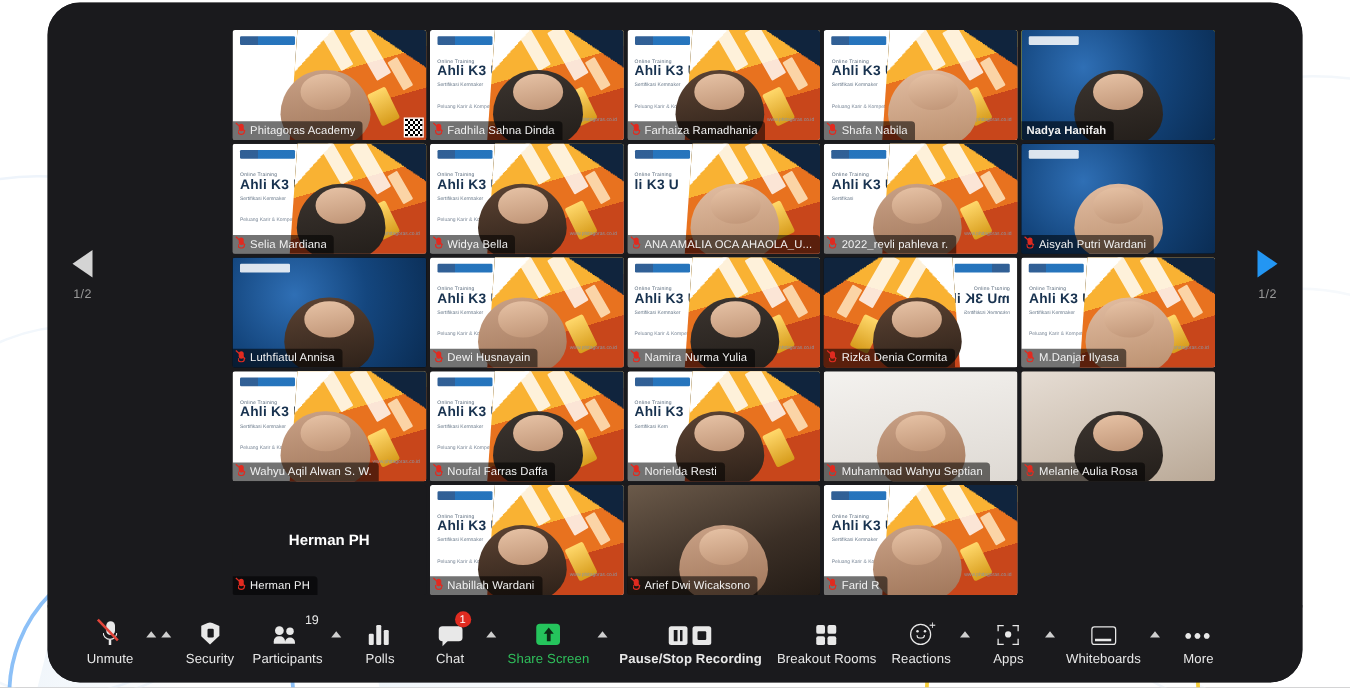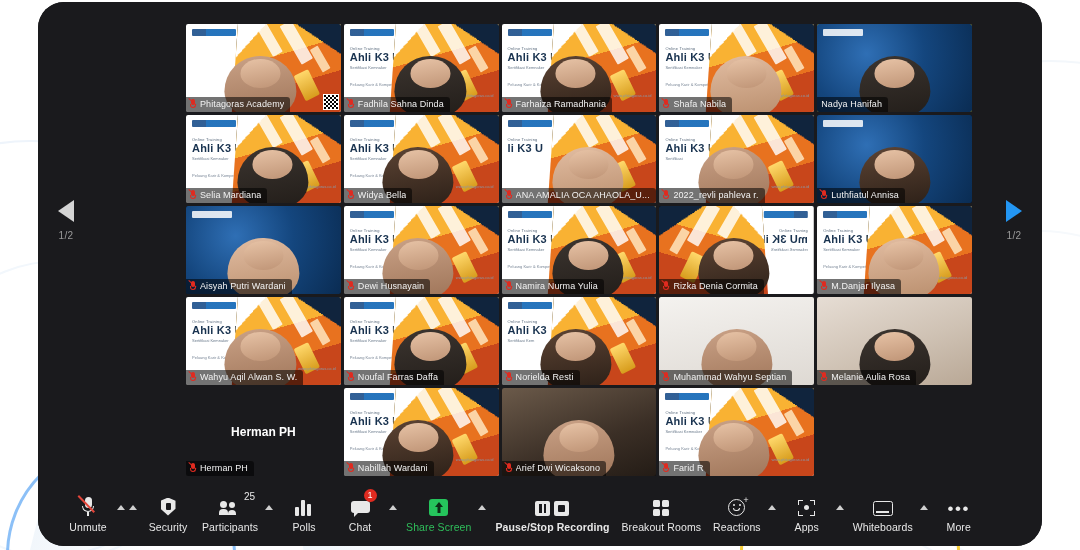--- a/index.html
+++ b/index.html
@@ -112,21 +112,21 @@
     grid-template-columns: repeat(5, 1fr);
     grid-template-rows: repeat(5, 1fr);
     gap: 3px;
   }
   .tile {
     position: relative;
     background: #000;
     overflow: hidden;
     border-radius: 2px;
   }
-  .tile.active-speaker { outline: 2px solid #ffd400; outline-offset: -2px; }
+  .tile.active-speaker { outline: 2px solid #ffd400; outline-offset: -2px; font-weight: bold; }
   .tile.empty { background: #1a1a1d; }
 
   
   .slide {
     position: absolute; inset: 0;
     background: #ffffff;
   }
   .slide .sl-logo {
     position: absolute; left: 6px; top: 5px;
     width: 44px; height: 7px;
@@ -627,47 +627,47 @@
                 <i class="cap"></i>
                 <i class="arc"></i>
                 <i class="sl"></i>
               </span>
               <span class="nm">2022_revli pahleva r.</span>
             </div>
           </div>
           <div class="tile">
             <div class="cam cam-blue"></div>
             <div class="sl-logo" style="position: absolute; left: 6px; top: 5px; width: 40px; height: 7px; background: rgb(255, 255, 255); opacity: 0.85; border-radius: 1px;"></div>
+            <div class="sl-badge"></div>
+            <div class="person light">
+              <span class="person-head"></span>
+            </div>
+            <div class="name-badge">
+              <span class="mic">
+                <i class="cap"></i>
+                <i class="arc"></i>
+                <i class="sl"></i>
+              </span>
+              <span class="nm">Aisyah Putri Wardani</span>
+            </div>
+          </div>
+          <div class="tile">
+            <div class="cam cam-blue"></div>
+            <div class="sl-logo" style="position: absolute; left: 6px; top: 5px; width: 40px; height: 7px; background: rgb(255, 255, 255); opacity: 0.85; border-radius: 1px;"></div>
             <div class="sl-badge">Lebih Dekat Lebih Baik Phitagoras</div>
             <div class="person dark">
               <span class="person-head"></span>
             </div>
             <div class="name-badge">
               <span class="mic">
                 <i class="cap"></i>
                 <i class="arc"></i>
                 <i class="sl"></i>
               </span>
               <span class="nm">Luthfiatul Annisa</span>
-            </div>
-          </div>
-          <div class="tile">
-            <div class="cam cam-blue"></div>
-            <div class="sl-logo" style="position: absolute; left: 6px; top: 5px; width: 40px; height: 7px; background: rgb(255, 255, 255); opacity: 0.85; border-radius: 1px;"></div>
-            <div class="sl-badge"></div>
-            <div class="person light">
-              <span class="person-head"></span>
-            </div>
-            <div class="name-badge">
-              <span class="mic">
-                <i class="cap"></i>
-                <i class="arc"></i>
-                <i class="sl"></i>
-              </span>
-              <span class="nm">Aisyah Putri Wardani</span>
             </div>
           </div>
           <div class="tile">
             <div class="slide">
               <div class="sl-logo"></div>
               <div class="sl-sub">Online Training</div>
               <div class="sl-title">Ahli K3 Umum</div>
               <div class="sl-sub2">Sertifikasi Kemnaker</div>
               <div class="sl-sub3">Peluang Karir &amp; Kompetensi Bidang K3</div>
               <div class="sl-art">
@@ -992,21 +992,21 @@
         </div>
         <div style="display: flex; align-items: center;">
           <div class="tb-item">
             <span class="tb-ico">
               <span class="ic-people">
                 <i class="h1"></i>
                 <i class="h2"></i>
                 <i class="b1"></i>
                 <i class="b2"></i>
               </span>
-              <span class="count-badge">25</span>
+              <span class="count-badge">19</span>
             </span>
             <span class="tb-label">Participants</span>
           </div>
           <span class="caret"></span>
         </div>
         <div style="display: flex; align-items: center;">
           <div class="tb-item">
             <span class="tb-ico">
               <span class="ic-polls">
                 <i></i>

